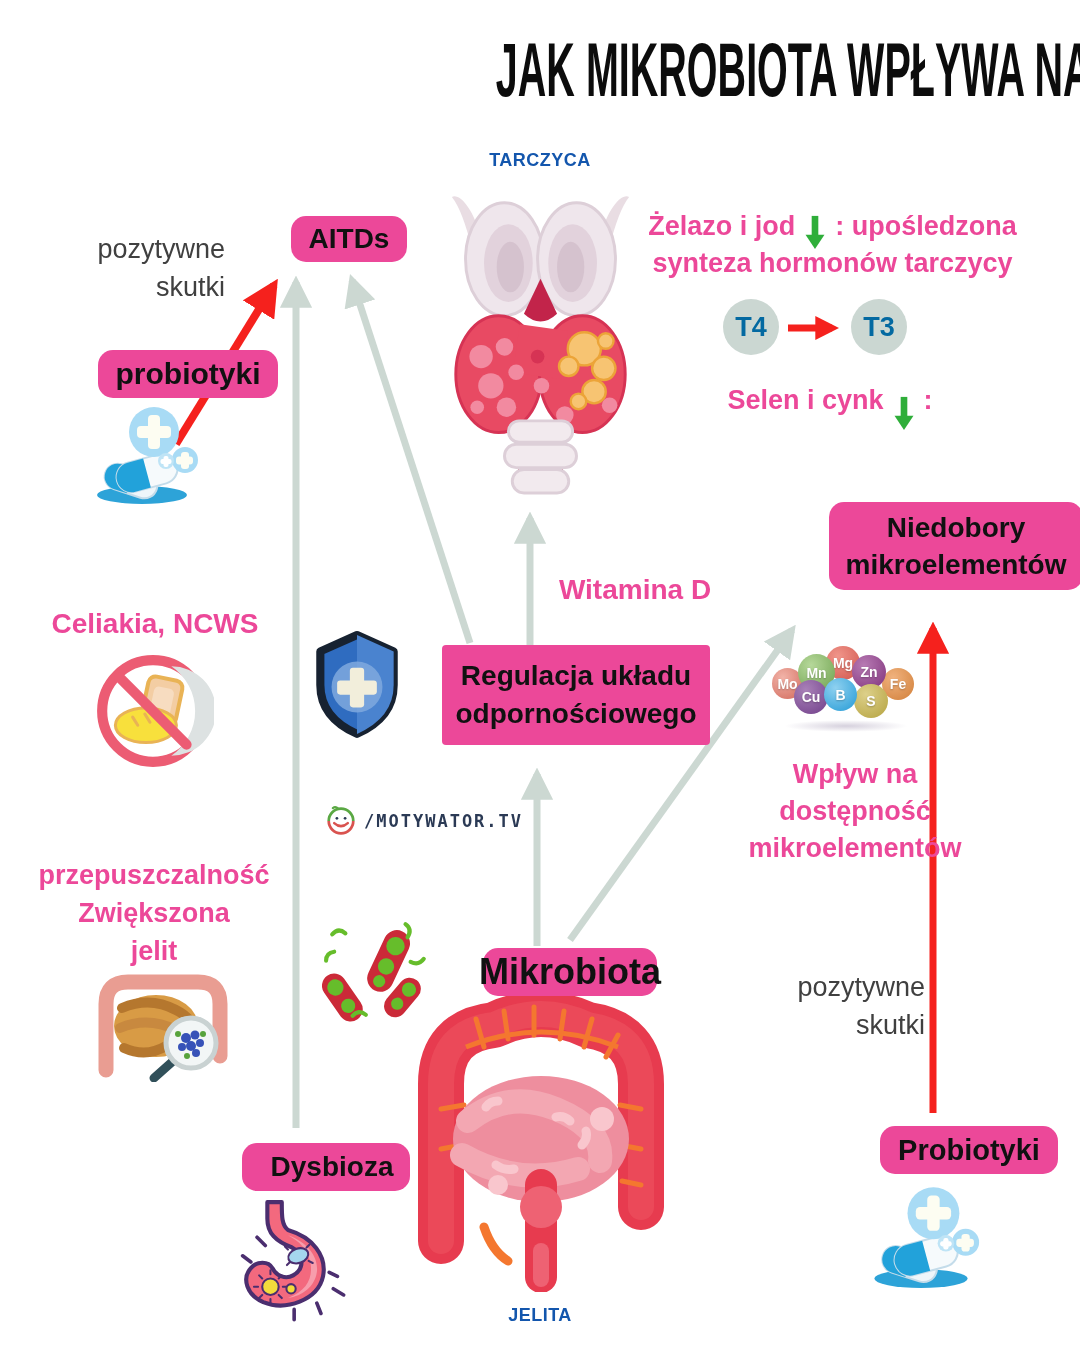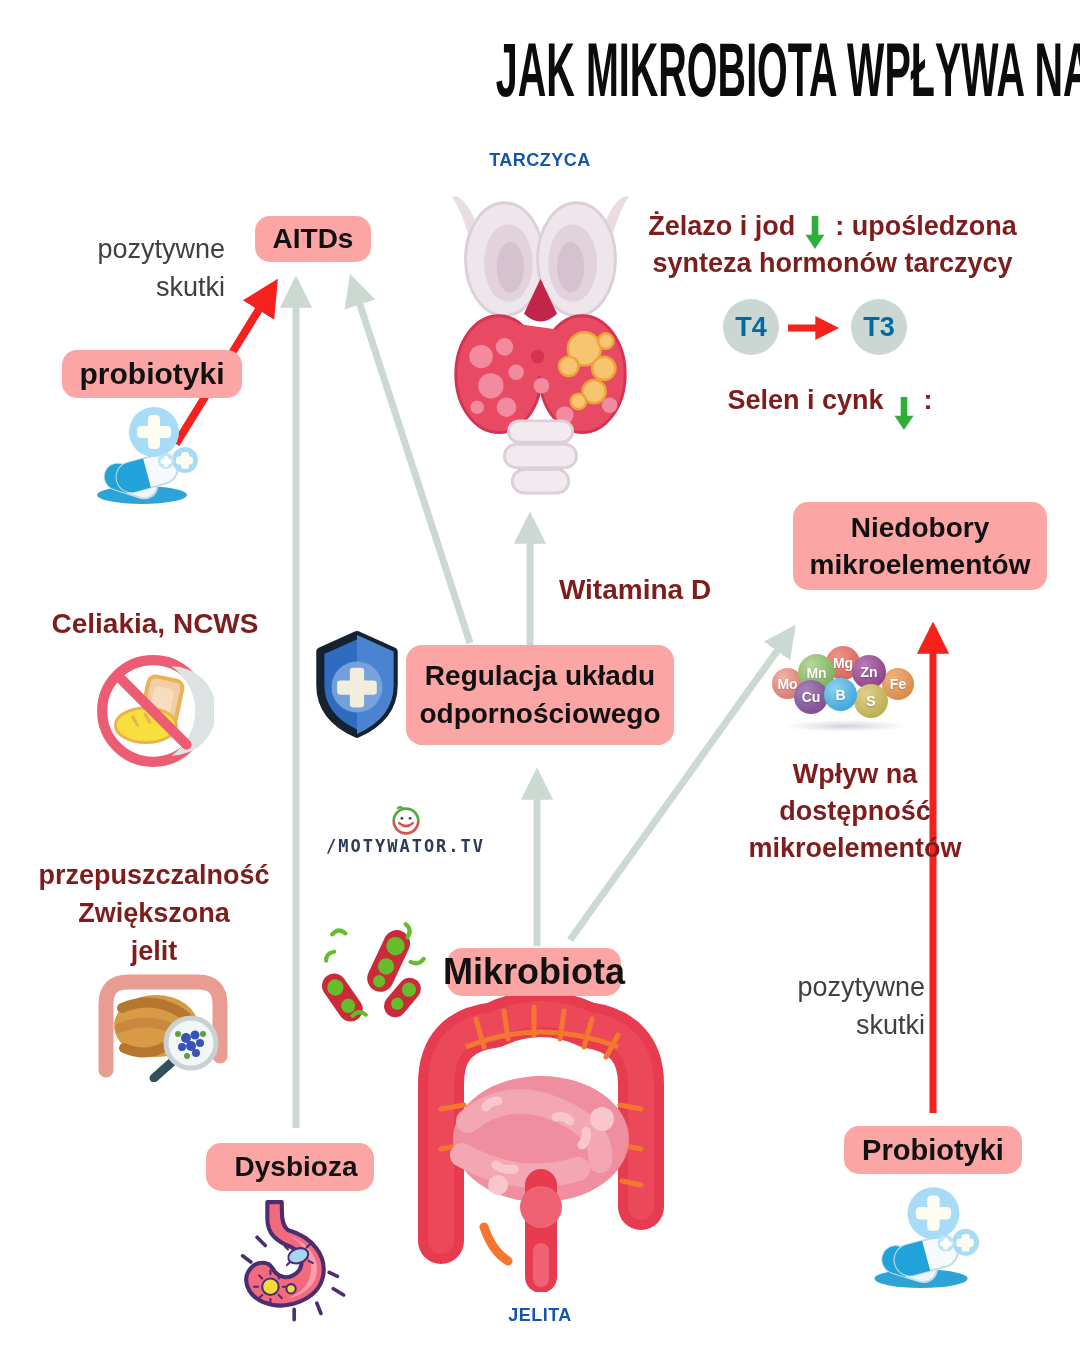--- a/index.html
+++ b/index.html
@@ -4,32 +4,32 @@
 <style>
   html,body{margin:0;padding:0;background:#ffffff;}
   .canvas{position:relative;width:1080px;height:1350px;margin:0 auto;background:#ffffff;
           font-family:"Liberation Sans",sans-serif;overflow:hidden;}
   .abs{position:absolute;}
   .title-wrap{position:absolute;top:26px;left:0;width:1080px;text-align:center;z-index:3;}
   .title-wrap span{display:inline-block;white-space:nowrap;font-weight:700;font-size:76px;
           letter-spacing:0px;color:#0c0c0c;transform:scaleX(0.52);transform-origin:center;}
   .organ-label{position:absolute;left:0;width:1080px;text-align:center;color:#1356ad;
           font-weight:700;font-size:18px;letter-spacing:.5px;z-index:3;margin-top:14px;}
-  .box{position:absolute;background:#fca5a5;border-radius:15px;display:flex;flex-direction:column;
-          align-items:center;justify-content:center;font-weight:700;color:#111;text-align:center;z-index:3;}
-  .bold-note{position:absolute;font-weight:700;color:#7f1d1d;text-align:center;z-index:3;}
+  .box{position:absolute;background:#ec4899;border-radius:15px;display:flex;flex-direction:column;
+          align-items:center;justify-content:center;font-weight:700;color:#111;text-align:center;z-index:3;margin-left:36px;}
+  .bold-note{position:absolute;font-weight:700;color:#ec4899;text-align:center;z-index:3;}
   .gray-note{position:absolute;color:#404040;font-weight:400;text-align:right;z-index:3;}
   .flexline{display:flex;align-items:center;justify-content:center;gap:7px;}
   .tcircle{position:absolute;width:56px;height:56px;border-radius:50%;background:#cbd7d2;
           display:flex;align-items:center;justify-content:center;font-weight:700;font-size:27px;color:#0369a1;z-index:3;}
   .overlay{position:absolute;left:0;top:0;z-index:1;}
   .icon{z-index:2;}
   .sphere{position:absolute;border-radius:50%;display:flex;align-items:center;justify-content:center;
           color:#fff;font-weight:700;font-size:14px;text-shadow:0 1px 2px rgba(0,0,0,.25);}
-  .logo{position:absolute;display:flex;align-items:center;z-index:3;flex-direction:column;}
+  .logo{position:absolute;display:flex;align-items:center;gap:8px;z-index:3;}
   .logo .logo-text{font-family:"DejaVu Sans Mono",monospace;font-weight:700;font-size:17px;
           letter-spacing:2px;color:#2b3a55;}
 </style>
 </head>
 <body>
 
 <div class="canvas">
 
   <svg class="overlay" width="1080" height="1350">
     <defs>
@@ -196,21 +196,21 @@
   <div class="bold-note" style="left:545px;top:574px;width:180px;font-size:28px;">Witamina D</div>
 
   <svg class="abs icon" style="left:306px;top:630px;" width="102" height="110" viewBox="0 0 100 108">
     <path d="M50,5 L86,21 L86,54 Q86,86 50,102 Q14,86 14,54 L14,21 Z" fill="#2f6cc0" stroke="#172231" stroke-width="8" stroke-linejoin="round"></path>
     <path d="M50,5 L86,21 L86,54 Q86,86 50,102 Z" fill="#4a83cf"></path>
     <circle cx="50" cy="56" r="25" fill="#7fa9de" opacity="0.85"></circle>
     <rect x="43" y="37" width="14" height="39" rx="3" fill="#f2eedb"></rect>
     <rect x="30.5" y="49.5" width="39" height="14" rx="3" fill="#f2eedb"></rect>
   </svg>
 
-  <div class="box" style="left:406px;top:645px;width:268px;height:100px;font-size:28px;line-height:38px;border-radius:16px;">
+  <div class="box" style="left:406px;top:645px;width:268px;height:100px;font-size:28px;line-height:38px;border-radius:4px;">
     <div>Regulacja układu</div>
     <div>odpornościowego</div>
   </div>
 
   <div class="logo" style="left:326px;top:806px;">
     <svg width="30" height="30" viewBox="0 0 22 22">
       <circle cx="11" cy="11" r="9" fill="#ffffff"></circle>
       <path d="M2,11 A9,9 0 0 1 20,11" fill="none" stroke="#5aa843" stroke-width="2"></path>
       <path d="M20,11 A9,9 0 0 1 2,11" fill="none" stroke="#d9534f" stroke-width="2"></path>
       <path d="M6,12.5 Q11,17 16,12.5" fill="none" stroke="#d9534f" stroke-width="1.8" stroke-linecap="round"></path>

